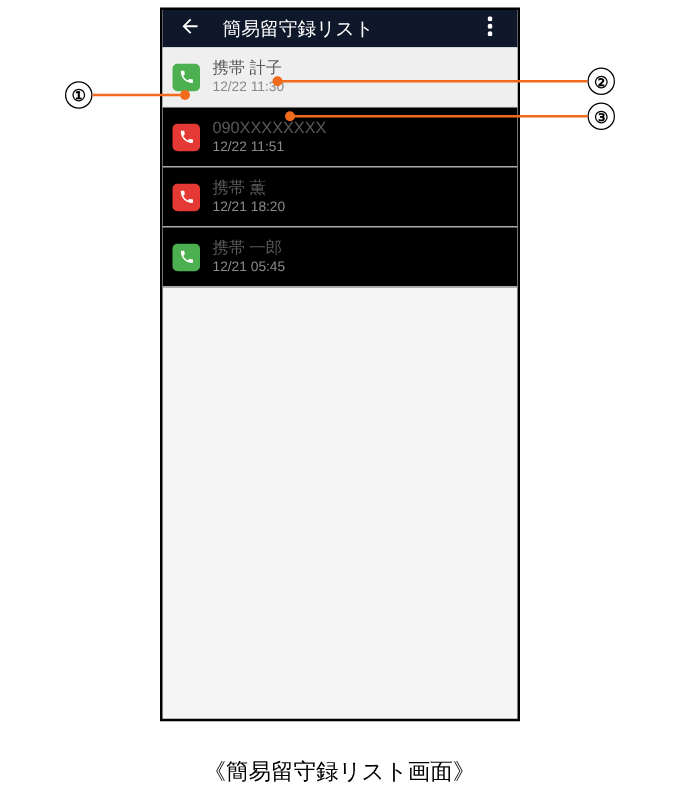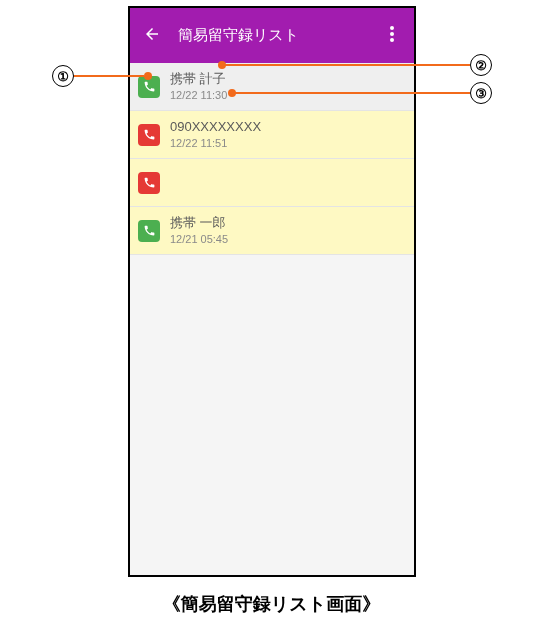--- a/index.html
+++ b/index.html
@@ -14,22 +14,22 @@
     position: absolute;
     left: 128px;
     top: 6px;
     width: 288px;
     height: 571px;
     border: 2px solid #000;
     background: #f5f5f5;
     overflow: hidden;
   }
   .appbar {
-    height: 55px;
-    background: #a21caf;
+    height: 30px;
+    background: #0f172a;
     color: #fff;
     display: flex;
     align-items: center;
     padding: 0 6px 0 6px;
   }
   .back-btn {
     width: 32px;
     height: 32px;
     display: flex;
     align-items: center;
@@ -52,21 +52,21 @@
     cursor: pointer;
   }
   .menu-btn svg { width: 4px; height: 16px; fill: #fff; }
   .list { background: #f5f5f5; }
   .row {
     display: flex;
     align-items: center;
     height: 48px;
     padding: 0 8px;
     border-bottom: 1px solid #e4e4e4;
-    background: #fef9c3;
+    background: #000000;
     cursor: pointer;
   }
   .row.unread { background: #efefef; }
   .call-badge {
     width: 22px;
     height: 22px;
     border-radius: 4px;
     display: flex;
     align-items: center;
     justify-content: center;
@@ -104,24 +104,24 @@
     width: 8px;
     height: 8px;
     background: #f26a1b;
     border-radius: 50%;
     transform: translate(-50%, -50%);
   }
   .caption {
     position: absolute;
     left: 0;
     width: 543px;
-    top: 592px;
+    top: 605px;
     text-align: center;
     font-size: 18px;
-    font-weight: 700;
+    font-weight: 400;
     color: #000;
   }
 </style>
 </head>
 <body>
 
 <div class="phone">
 
   <div class="appbar">
     <div class="back-btn">
@@ -165,20 +165,24 @@
         <span class="row-name">090XXXXXXXX</span>
         <span class="row-time">12/22 11:51</span>
       </div>
     </div>
     <div class="row">
       <div class="call-badge red">
         <svg viewBox="0 0 24 24">
             <path d="M6.6 10.8c1.4 2.8 3.8 5.1 6.6 6.6l2.2-2.2c.3-.3.7-.4 1-.2 1.1.4 2.4.6 3.6.6.6 0 1 .4 1 1V20c0 .6-.4 1-1 1C10.6 21 3 13.4 3 4c0-.6.4-1 1-1h3.4c.6 0 1 .4 1 1 0 1.2.2 2.5.6 3.6.1.3 0 .7-.2 1l-2.2 2.2z"></path>
           </svg>
       </div>
+      <div class="row-text">
+        <span class="row-name">携帯 薫</span>
+        <span class="row-time">12/21 18:20</span>
+      </div>
     </div>
     <div class="row">
       <div class="call-badge green">
         <svg viewBox="0 0 24 24">
             <path d="M6.6 10.8c1.4 2.8 3.8 5.1 6.6 6.6l2.2-2.2c.3-.3.7-.4 1-.2 1.1.4 2.4.6 3.6.6.6 0 1 .4 1 1V20c0 .6-.4 1-1 1C10.6 21 3 13.4 3 4c0-.6.4-1 1-1h3.4c.6 0 1 .4 1 1 0 1.2.2 2.5.6 3.6.1.3 0 .7-.2 1l-2.2 2.2z"></path>
           </svg>
       </div>
       <div class="row-text">
         <span class="row-name">携帯 一郎</span>
         <span class="row-time">12/21 05:45</span>

